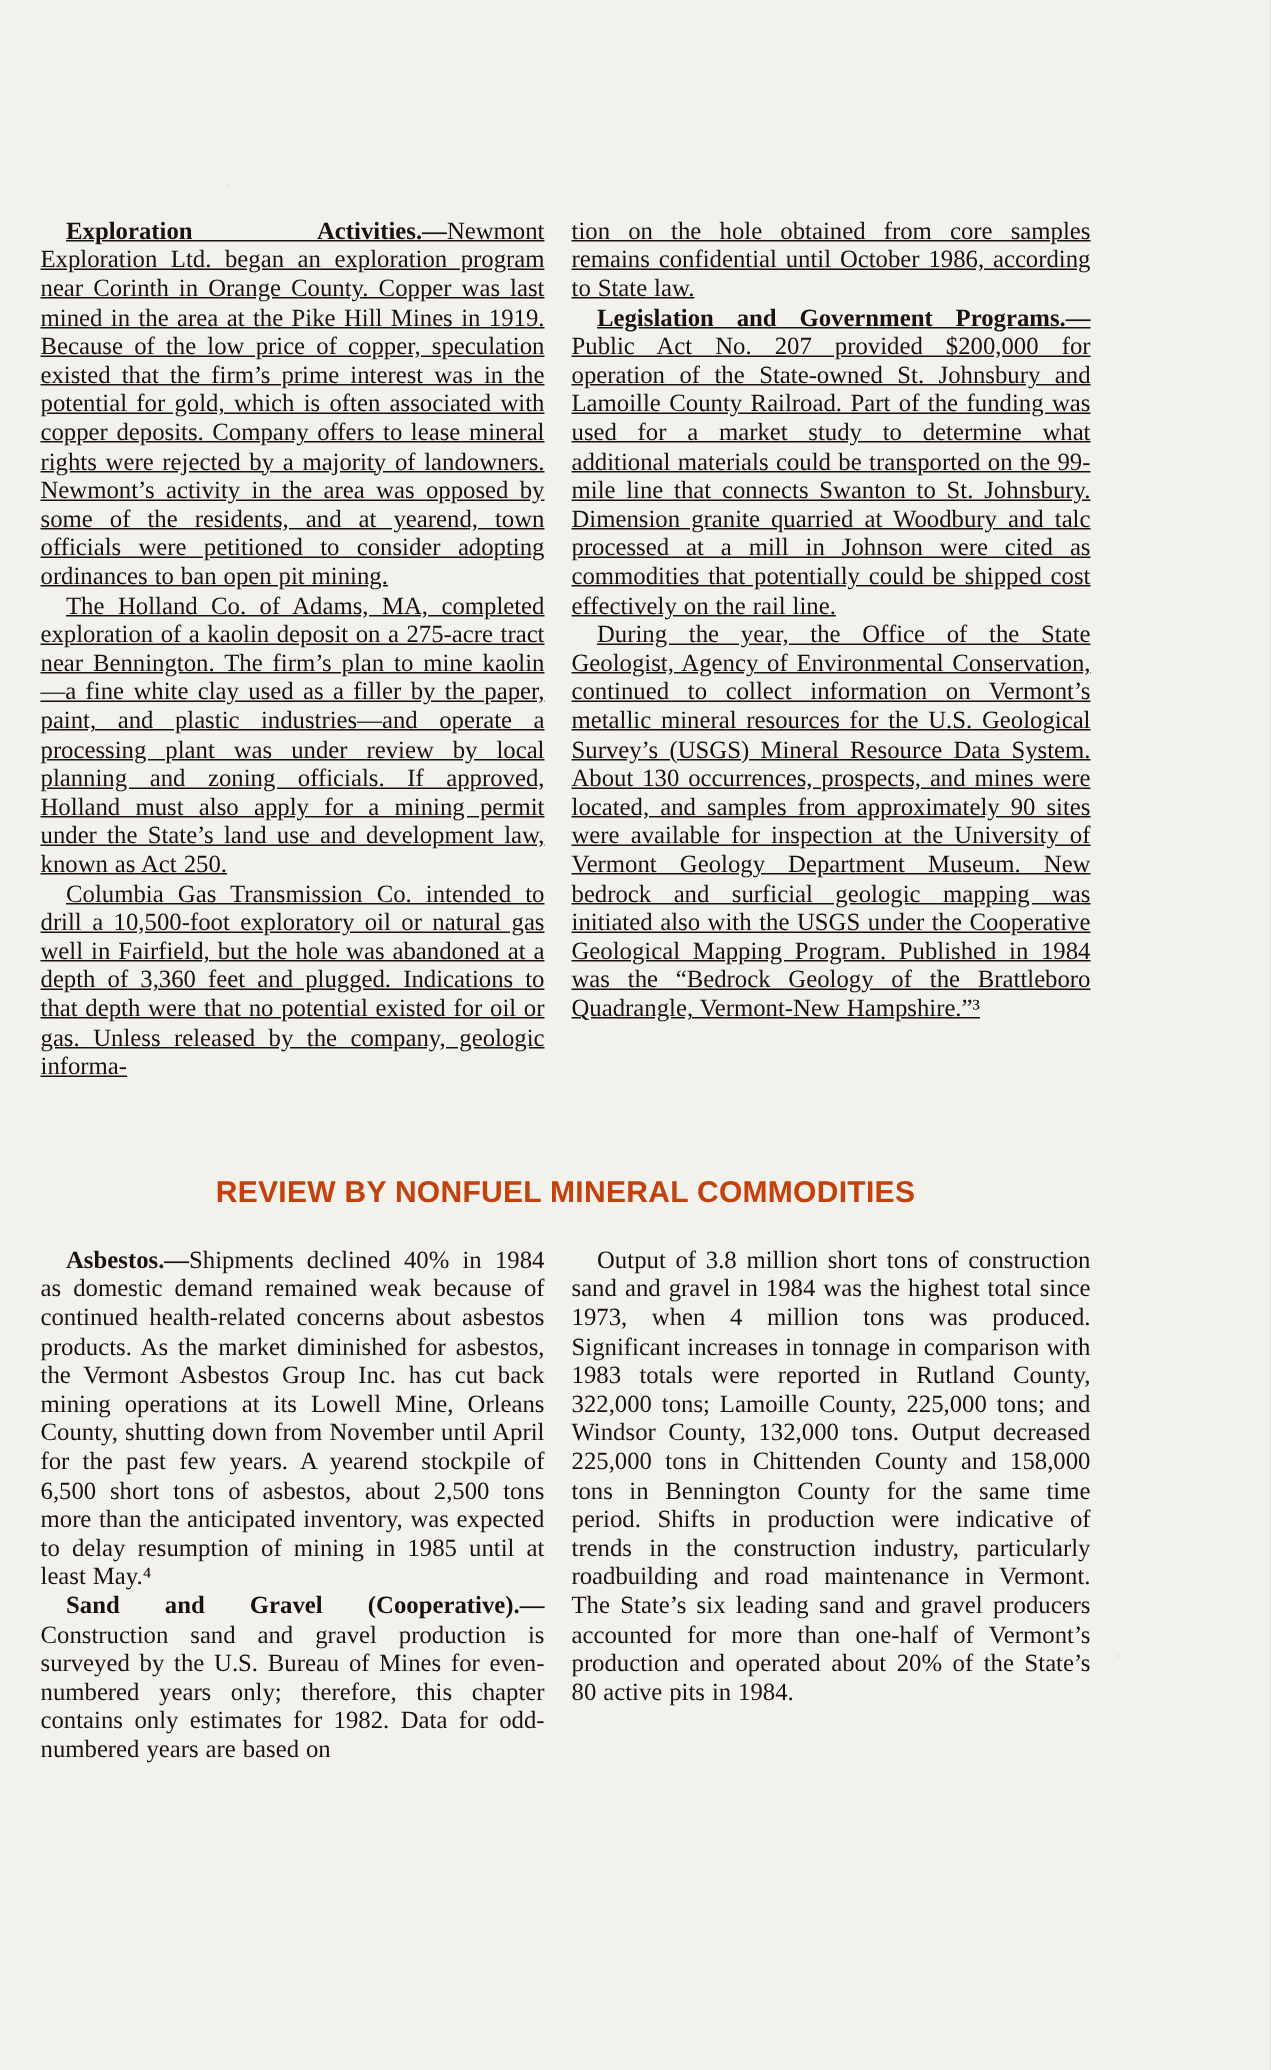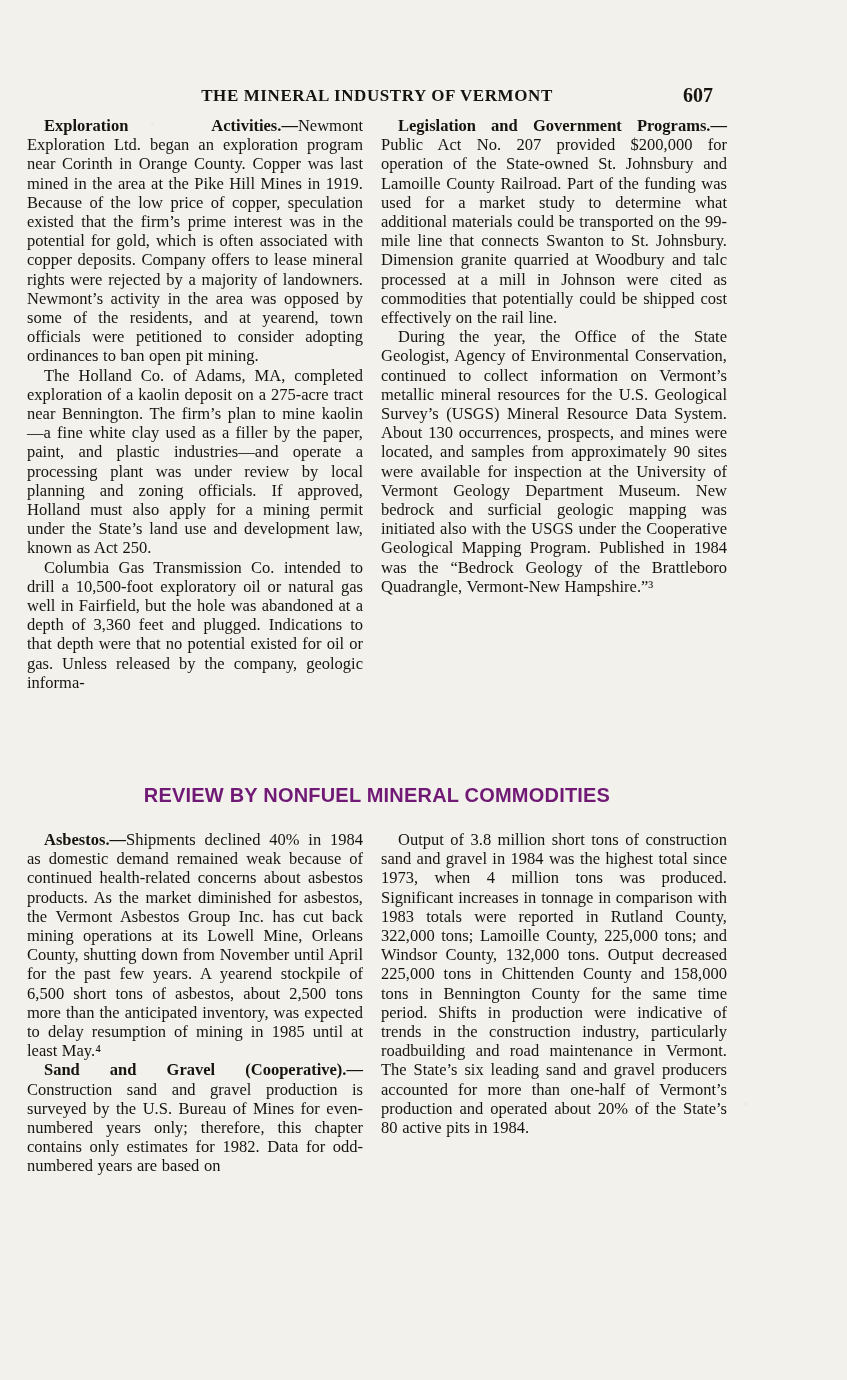--- a/index.html
+++ b/index.html
@@ -54,21 +54,21 @@
     font-size: 20px;
   }
   .two-col {
     position: absolute;
     left: 27px;
     width: 700px;
     display: grid;
     grid-template-columns: 336px 346px;
     column-gap: 18px;
   }
-  .top-section { top: 116px; }
+  .top-section { top: 144px; text-decoration: underline; }
   .bottom-section { top: 830px; }
   .para {
     margin: 0;
     font-size: 16.5px;
     line-height: 19.2px;
     text-align: justify;
     word-spacing: 0.5px;
   }
   .para.indent { text-indent: 17px; }
   .lead { font-weight: bold; }
@@ -76,49 +76,46 @@
     position: absolute;
     top: 784px;
     left: 27px;
     width: 700px;
     margin: 0;
     text-align: center;
     font-family: "Liberation Sans", sans-serif;
     font-weight: bold;
     font-size: 20px;
     letter-spacing: 0.2px;
-    color: #701a75;
+    color: #c2410c;
   }
   .subheading {
     margin: 0 0 16px 0;
     text-align: center;
     font-family: "Liberation Sans", sans-serif;
     font-weight: bold;
     font-size: 15px;
     letter-spacing: 0.4px;
     color: #121008;
   }
 </style>
 </head>
 <body>
 
 <div class="page">
 
-  <header class="running-head">
-    <span class="head-title">THE MINERAL INDUSTRY OF VERMONT</span>
-    <span class="page-number">607</span>
-  </header>
 
   <main class="two-col top-section">
     <div class="col">
       <p class="para indent"><b class="lead">Exploration Activities.—</b><span>Newmont Exploration Ltd. began an exploration program near Corinth in Orange County. Copper was last mined in the area at the Pike Hill Mines in 1919. Because of the low price of copper, speculation existed that the firm’s prime interest was in the potential for gold, which is often associated with copper deposits. Company offers to lease mineral rights were rejected by a majority of landowners. Newmont’s activity in the area was opposed by some of the residents, and at yearend, town officials were petitioned to consider adopting ordinances to ban open pit mining.</span></p>
       <p class="para indent"><span>The Holland Co. of Adams, MA, completed exploration of a kaolin deposit on a 275-acre tract near Bennington. The firm’s plan to mine kaolin—a fine white clay used as a filler by the paper, paint, and plastic industries—and operate a processing plant was under review by local planning and zoning officials. If approved, Holland must also apply for a mining permit under the State’s land use and development law, known as Act 250.</span></p>
       <p class="para indent"><span>Columbia Gas Transmission Co. intended to drill a 10,500-foot exploratory oil or natural gas well in Fairfield, but the hole was abandoned at a depth of 3,360 feet and plugged. Indications to that depth were that no potential existed for oil or gas. Unless released by the company, geologic informa-</span></p>
     </div>
     <div class="col">
+      <p class="para"><span>tion on the hole obtained from core samples remains confidential until October 1986, according to State law.</span></p>
       <p class="para indent"><b class="lead">Legislation and Government Programs.—</b><span>Public Act No. 207 provided $200,000 for operation of the State-owned St. Johnsbury and Lamoille County Railroad. Part of the funding was used for a market study to determine what additional materials could be transported on the 99-mile line that connects Swanton to St. Johnsbury. Dimension granite quarried at Woodbury and talc processed at a mill in Johnson were cited as commodities that potentially could be shipped cost effectively on the rail line.</span></p>
       <p class="para indent"><span>During the year, the Office of the State Geologist, Agency of Environmental Conservation, continued to collect information on Vermont’s metallic mineral resources for the U.S. Geological Survey’s (USGS) Mineral Resource Data System. About 130 occurrences, prospects, and mines were located, and samples from approximately 90 sites were available for inspection at the University of Vermont Geology Department Museum. New bedrock and surficial geologic mapping was initiated also with the USGS under the Cooperative Geological Mapping Program. Published in 1984 was the “Bedrock Geology of the Brattleboro Quadrangle, Vermont-New Hampshire.”³</span></p>
     </div>
   </main>
 
   <h1 class="review-heading">REVIEW BY NONFUEL MINERAL COMMODITIES</h1>
 
   <section class="two-col bottom-section">
     <div class="col">
       <p class="para indent"><b class="lead">Asbestos.—</b><span>Shipments declined 40% in 1984 as domestic demand remained weak because of continued health-related concerns about asbestos products. As the market diminished for asbestos, the Vermont Asbestos Group Inc. has cut back mining operations at its Lowell Mine, Orleans County, shutting down from November until April for the past few years. A yearend stockpile of 6,500 short tons of asbestos, about 2,500 tons more than the anticipated inventory, was expected to delay resumption of mining in 1985 until at least May.⁴</span></p>

